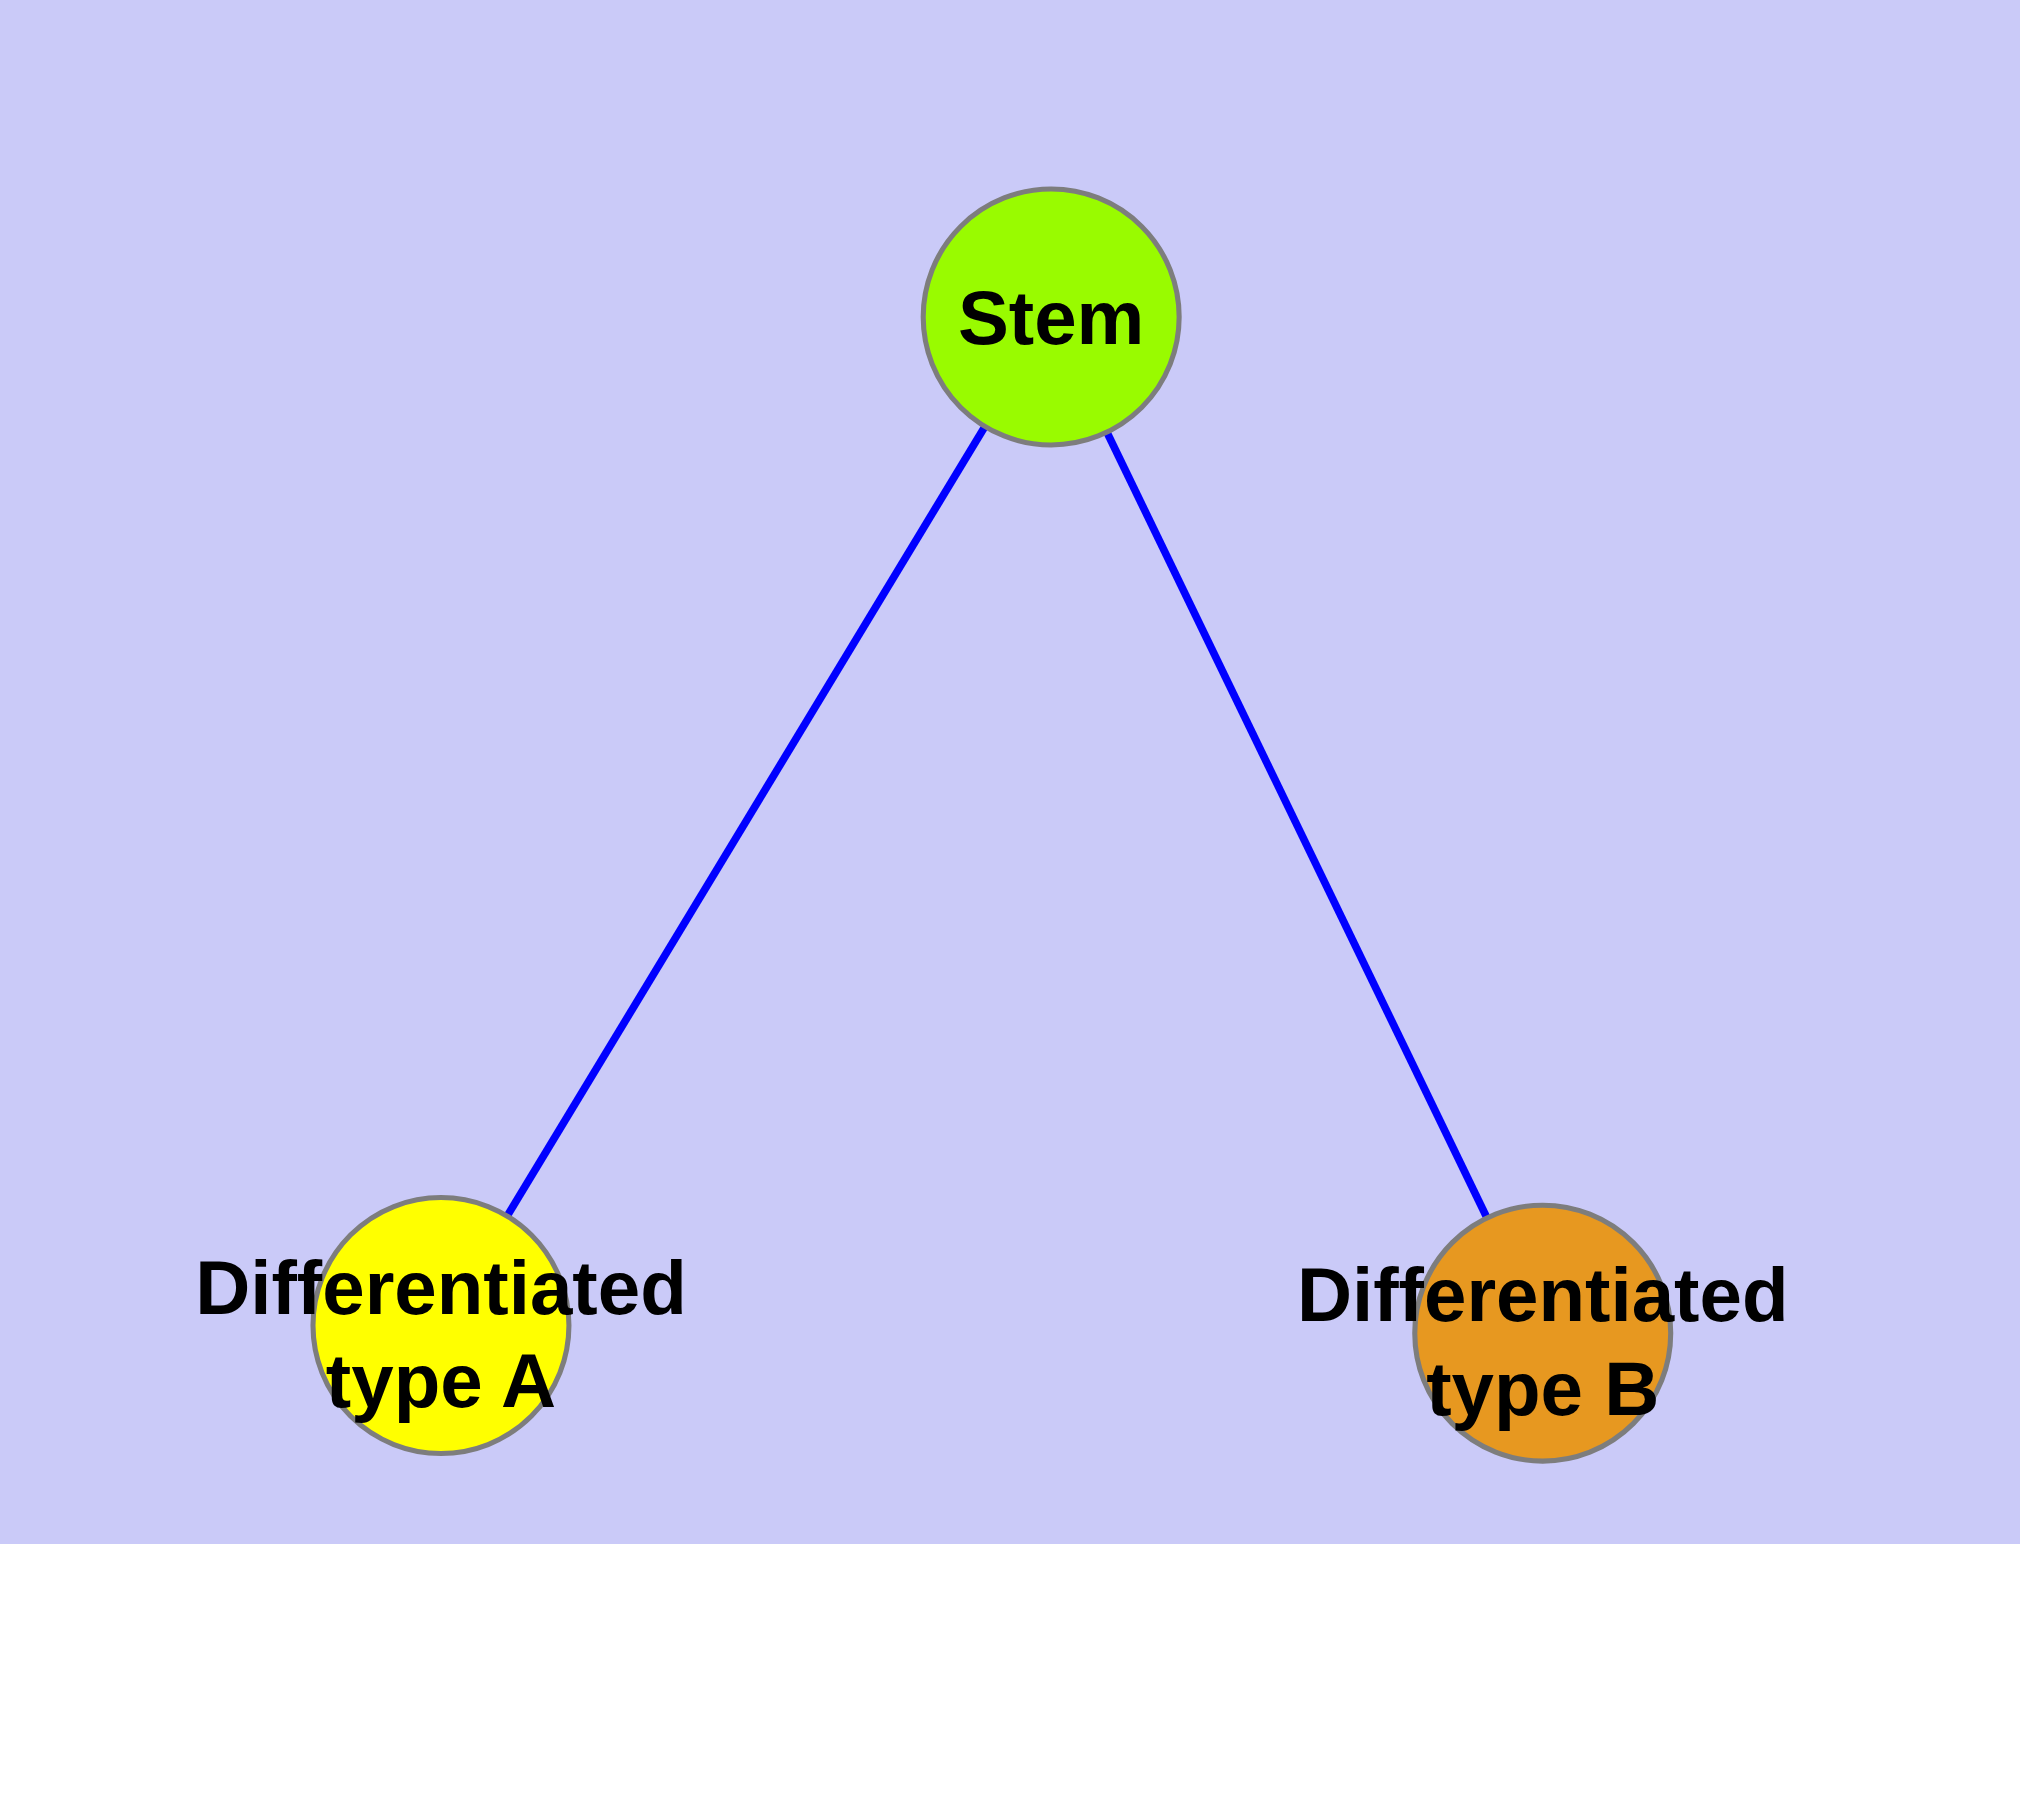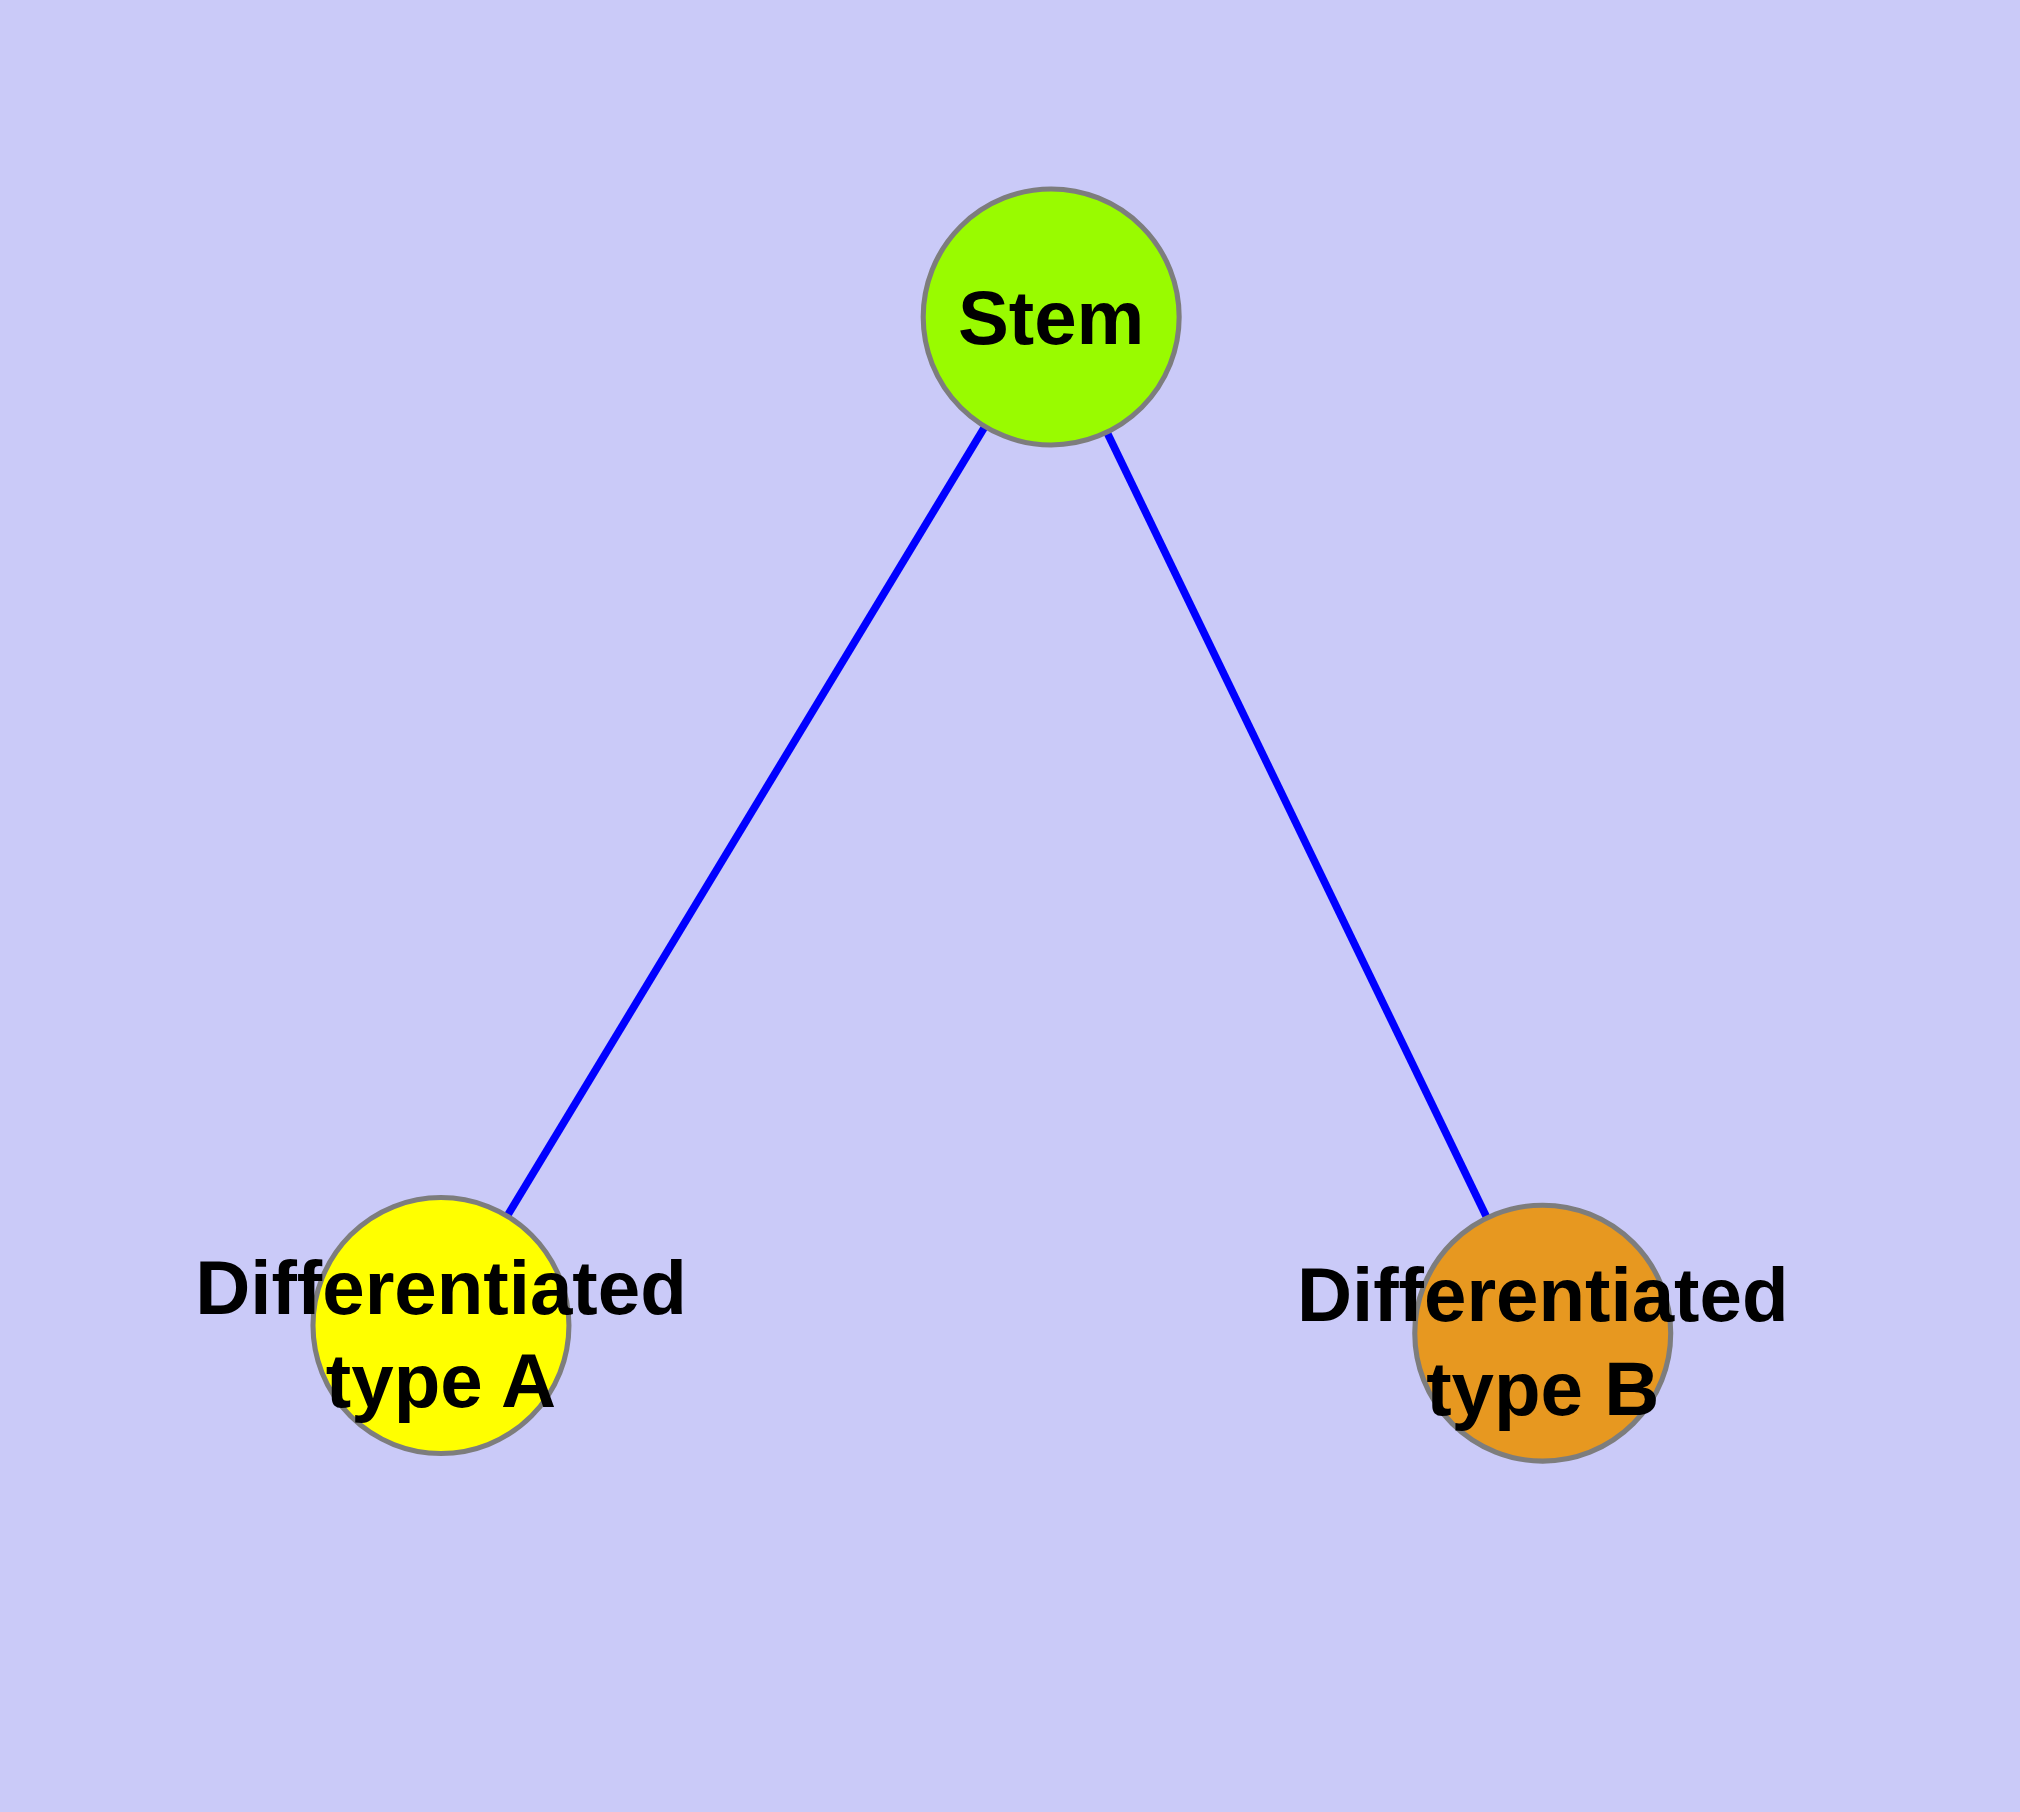--- a/index.html
+++ b/index.html
@@ -1,21 +1,21 @@
 <!DOCTYPE html>
 <html style="font-size:13.6px"><head>
 <meta charset="utf-8">
 <style>
   html, body {
     margin: 0;
     padding: 0;
   }
   .canvas {
     width: 2021px;
-    height: 1812px;
+    height: 1544px;
     position: relative;
     overflow: hidden;
   }
   svg {
     display: block;
   }
   .node-circle {
     stroke-width: 6px;
   }
   .edge-line {

